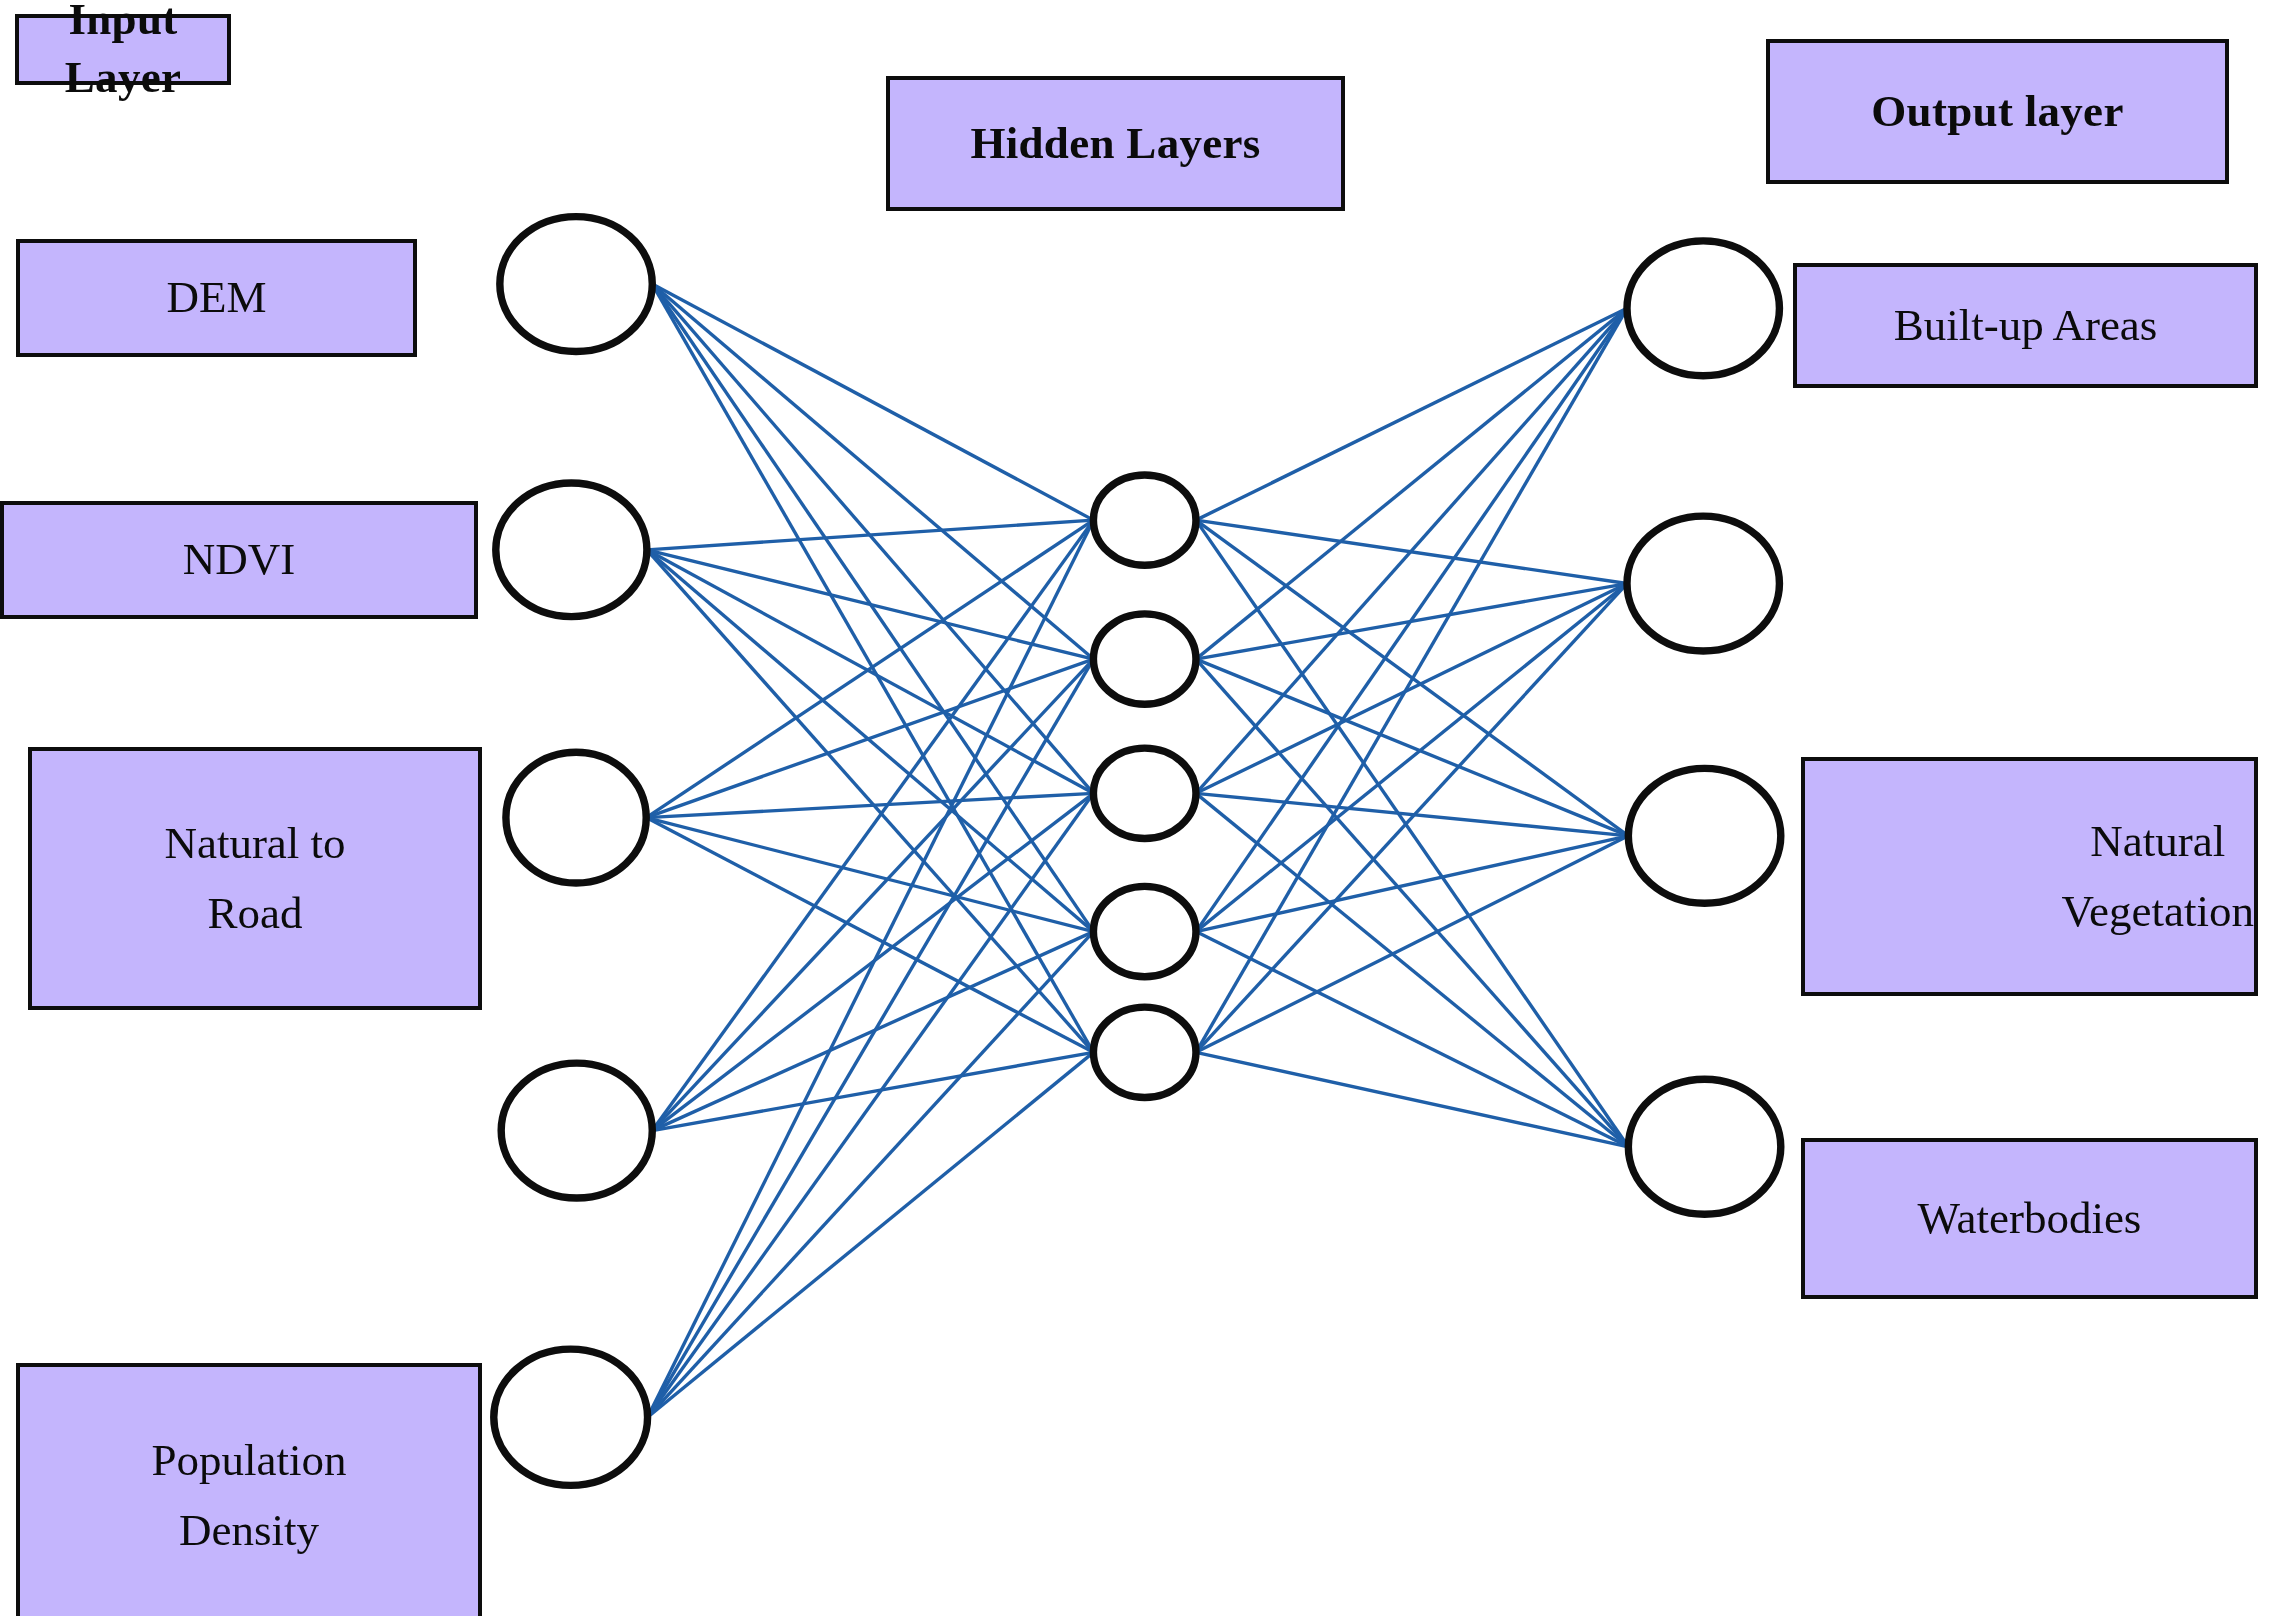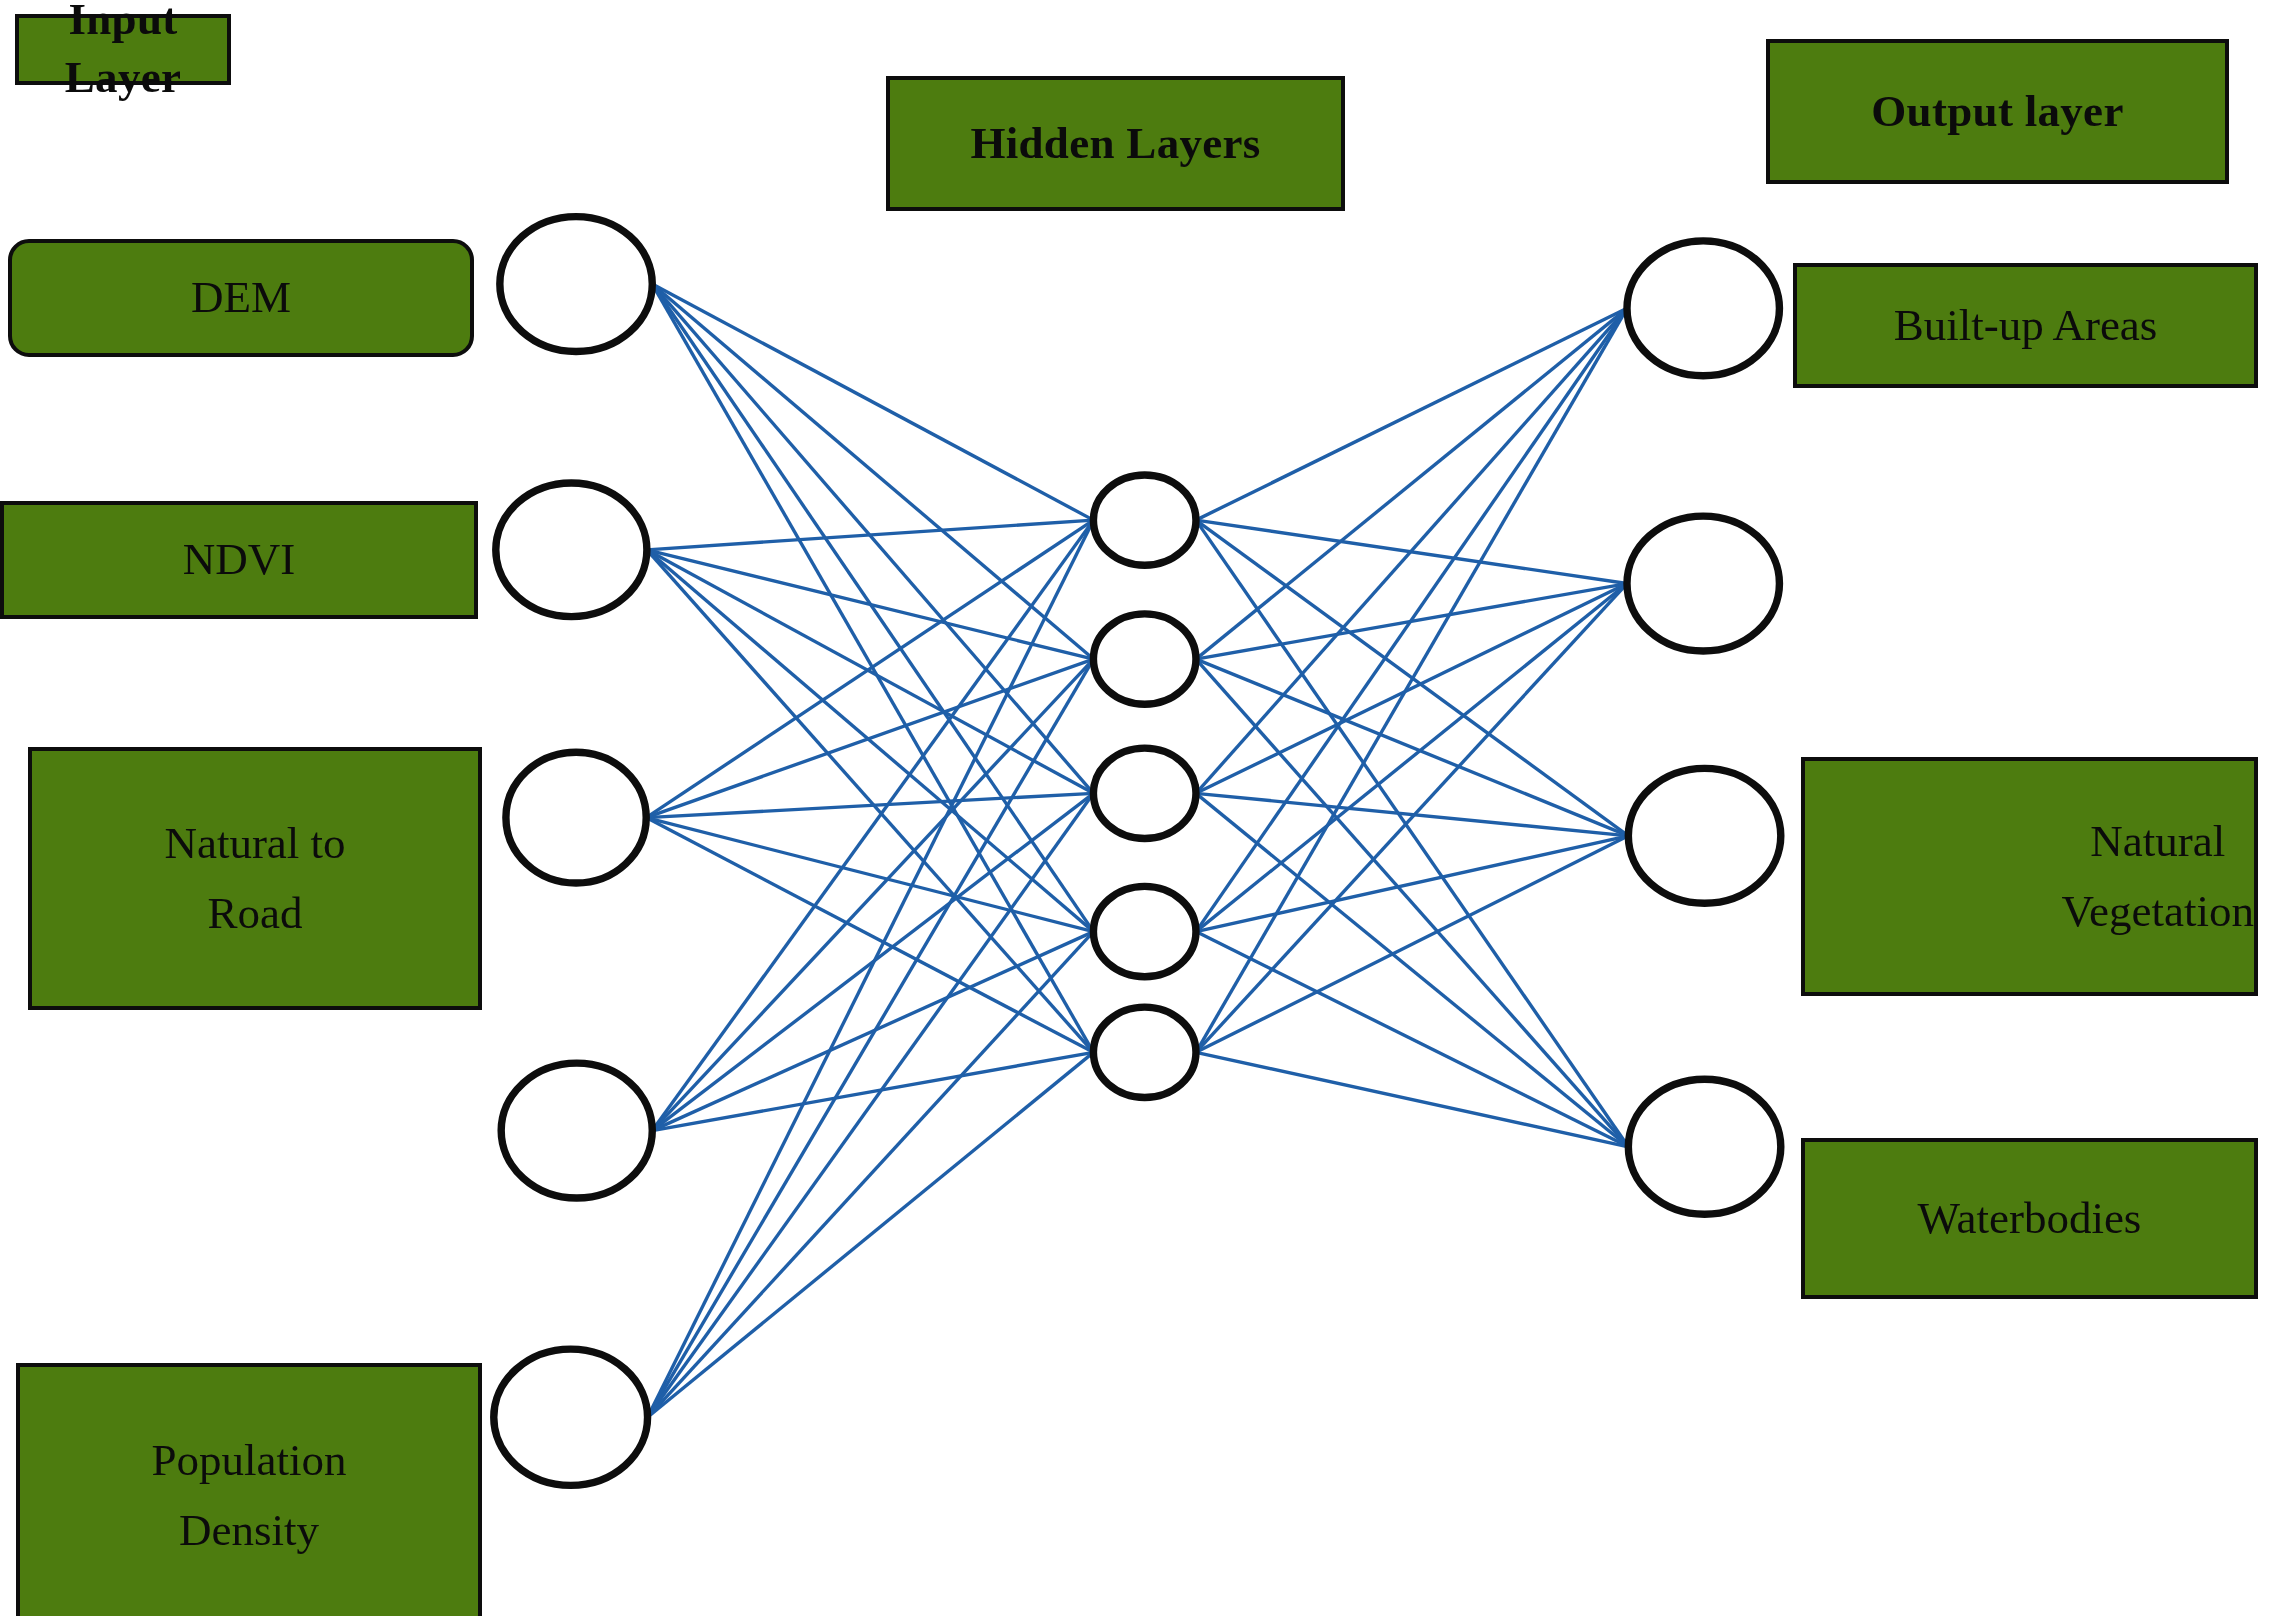--- a/index.html
+++ b/index.html
@@ -7,21 +7,21 @@
     width:2284px;height:1617px;
     font-family:"Liberation Serif","DejaVu Serif",serif;
     overflow:hidden;
   }
   #diagram-root{position:relative;width:2284px;height:1617px;background:#fff;}
   svg#net{position:absolute;left:0;top:0;width:2284px;height:1617px;}
 
   .hdr-box, .lbl-box{
     position:absolute;
     box-sizing:border-box;
-    background:#4d7c0f;
+    background:#c4b5fd;
     border:4px solid #0d0d0d;
     display:flex;
     align-items:center;
     justify-content:center;
     text-align:center;
     line-height:1.28;
     color:#0b0b0b;
   }
   .hdr-box{font-weight:bold;font-size:45px;letter-spacing:0.3px;}
   .lbl-box{font-weight:normal;font-size:45px;}
@@ -104,21 +104,21 @@
   </div>
 
   <div class="hdr-box" style="left:886px;top:76px;width:459px;height:135px;align-items:center;">
     <span>Hidden Layers</span>
   </div>
 
   <div class="hdr-box" style="left:1766px;top:39px;width:463px;height:145px;">
     <span>Output layer</span>
   </div>
 
-  <div class="lbl-box" style="left:8px;top:239px;width:466px;height:118px;border-radius:21px;">
+  <div class="lbl-box" style="left:16px;top:239px;width:401px;height:118px;">
     <span>DEM</span>
   </div>
 
   <div class="lbl-box" style="left:0;top:501px;width:478px;height:118px;">
     <span>NDVI</span>
   </div>
 
   <div class="lbl-box two-line" style="left:28px;top:747px;width:454px;height:263px;">
     <span>
       <span>Natural to</span><br>

